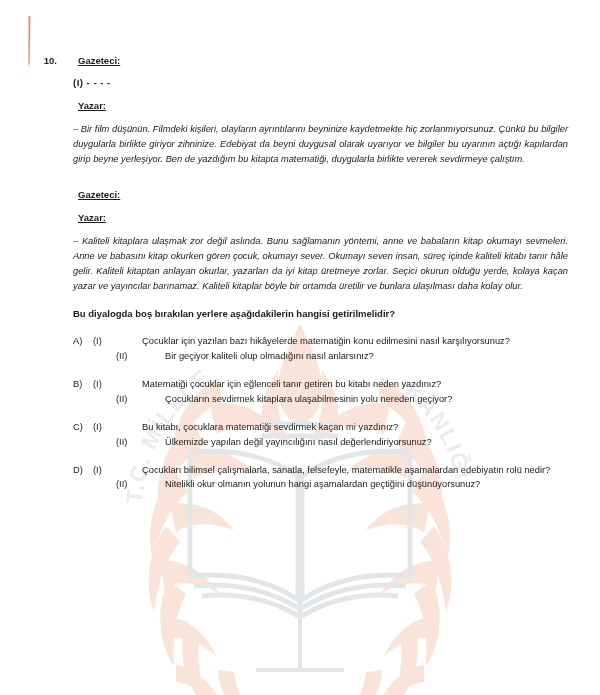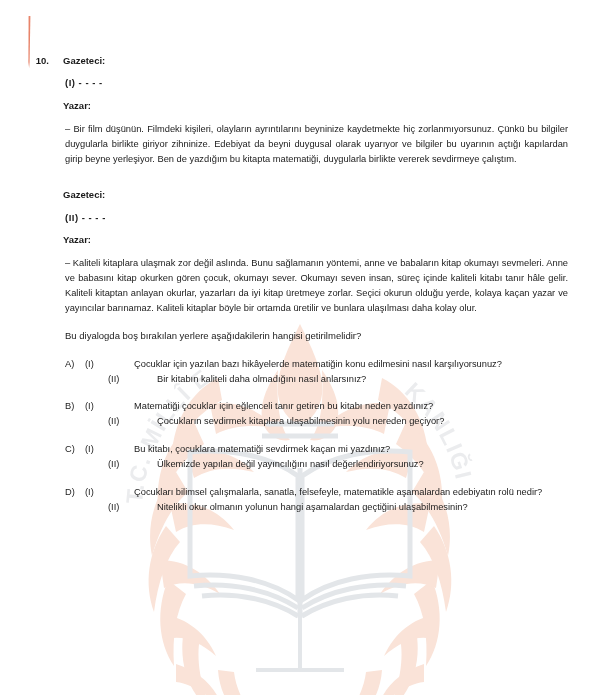--- a/index.html
+++ b/index.html
@@ -38,62 +38,64 @@
     height: 52px;
     z-index: 0;
     pointer-events: none;
   }
   #page-edge-mark svg { display: block; width: 100%; height: 100%; }
 
   
   #content {
     position: relative;
     z-index: 2;
-    padding: 55px 30px 0 32px;
+    padding: 55px 30px 0 40px;
   }
 
   .q-block { display: flex; align-items: flex-start; }
   .q-number {
     font-weight: bold;
     font-size: 9.5px;
     line-height: 1.35;
     width: 22px;
     flex: 0 0 22px;
     text-align: right;
     padding-right: 5px;
     box-sizing: border-box;
   }
   .q-body { flex: 1 1 auto; }
 
   .speaker {
     font-weight: bold;
     font-size: 9.5px;
-    margin: 0 0 10px 9px;
+    margin: 0 0 10px 16px;
     line-height: 1.3;
+    text-decoration: underline;
   }
   .blank-line {
     font-weight: bold;
     font-size: 9.5px;
     margin: 0 0 10px 0;
     padding-left: 11px;
     line-height: 1.3;
     letter-spacing: 0.5px;
   }
   .passage {
     font-size: 9.3px;
     line-height: 1.62;
     text-align: justify;
     margin: 0 0 0 0;
     padding-left: 11px;
     padding-right: 2px;
+    font-style: italic;
   }
   .gap-after-passage { height: 22px; }
 
   .prompt {
-    font-weight: normal;
+    font-weight: bold;
     font-size: 9.5px;
     line-height: 1.4;
     margin: 13px 0 0 0;
     padding-left: 11px;
   }
 
   
   #options { margin-top: 14px; padding-left: 11px; }
   .option {
     display: flex;
@@ -209,39 +211,38 @@
         <div class="speaker">Gazeteci:</div>
         <div class="blank-line">(I) - - - -</div>
         <div class="speaker">Yazar:</div>
         <div class="passage">– Bir film düşünün. Filmdeki kişileri, olayların ayrıntılarını beyninize kaydetmekte hiç zorlanmıyorsunuz. Çünkü bu bilgiler duygularla birlikte giriyor zihninize. Edebiyat da beyni duygusal olarak uyarıyor ve bilgiler bu uyarının açtığı kapılardan girip beyne yerleşiyor. Ben de yazdığım bu kitapta matematiği, duygularla birlikte vererek sevdirmeye çalıştım.</div>
       </div>
 
       <div class="gap-after-passage"></div>
 
       <div>
         <div class="speaker">Gazeteci:</div>
-        <div class="blank-line">(II) - - - -</div>
         <div class="speaker">Yazar:</div>
         <div class="passage">– Kaliteli kitaplara ulaşmak zor değil aslında. Bunu sağlamanın yöntemi, anne ve babaların kitap okumayı sevmeleri. Anne ve babasını kitap okurken gören çocuk, okumayı sever. Okumayı seven insan, süreç içinde kaliteli kitabı tanır hâle gelir. Kaliteli kitaptan anlayan okurlar, yazarları da iyi kitap üretmeye zorlar. Seçici okurun olduğu yerde, kolaya kaçan yazar ve yayıncılar barınamaz. Kaliteli kitaplar böyle bir ortamda üretilir ve bunlara ulaşılması daha kolay olur.</div>
       </div>
 
       <div class="prompt">Bu diyalogda boş bırakılan yerlere aşağıdakilerin hangisi getirilmelidir?</div>
 
       <div id="options">
 
         <div class="option">
           <div class="option-letter">A)</div>
           <div class="option-lines">
             <div class="option-line">
               <span class="roman">(I)</span>
               <span class="option-text">Çocuklar için yazılan bazı hikâyelerde matematiğin konu edilmesini nasıl karşılıyorsunuz?</span>
             </div>
             <div class="option-line">
               <span class="roman roman-two">(II)</span>
-              <span class="option-text">Bir kitabın kaliteli daha olmadığını nasıl anlarsınız?</span>
+              <span class="option-text">Bir geçiyor kaliteli olup olmadığını nasıl anlarsınız?</span>
             </div>
           </div>
         </div>
 
         <div class="option">
           <div class="option-letter">B)</div>
           <div class="option-lines">
             <div class="option-line">
               <span class="roman">(I)</span>
               <span class="option-text">Matematiği çocuklar için eğlenceli tanır getiren bu kitabı neden yazdınız?</span>
@@ -269,21 +270,21 @@
 
         <div class="option">
           <div class="option-letter">D)</div>
           <div class="option-lines">
             <div class="option-line">
               <span class="roman">(I)</span>
               <span class="option-text">Çocukları bilimsel çalışmalarla, sanatla, felsefeyle, matematikle aşamalardan edebiyatın rolü nedir?</span>
             </div>
             <div class="option-line">
               <span class="roman roman-two">(II)</span>
-              <span class="option-text">Nitelikli okur olmanın yolunun hangi aşamalardan geçtiğini ulaşabilmesinin?</span>
+              <span class="option-text">Nitelikli okur olmanın yolunun hangi aşamalardan geçtiğini düşünüyorsunuz?</span>
             </div>
           </div>
         </div>
 
       </div>
 
     </div>
   </div>
 
 </div>

